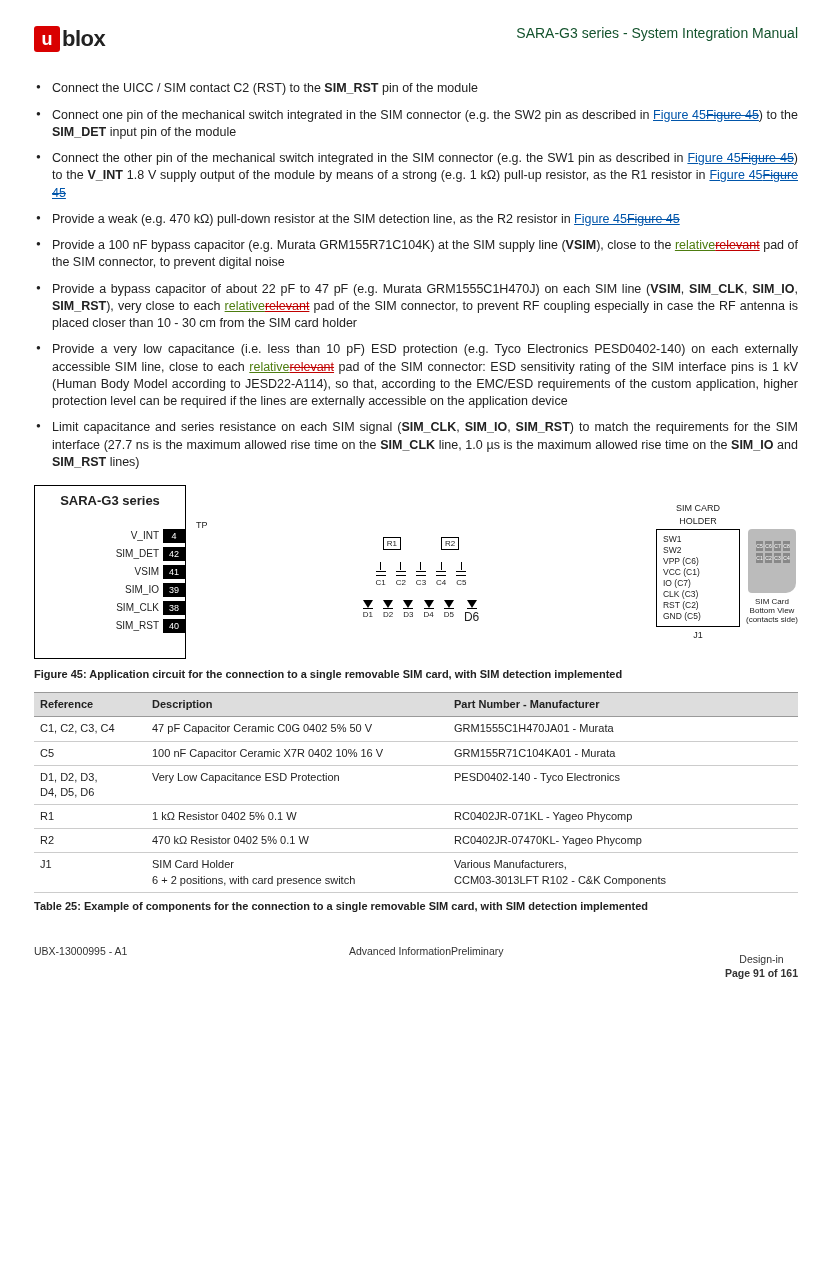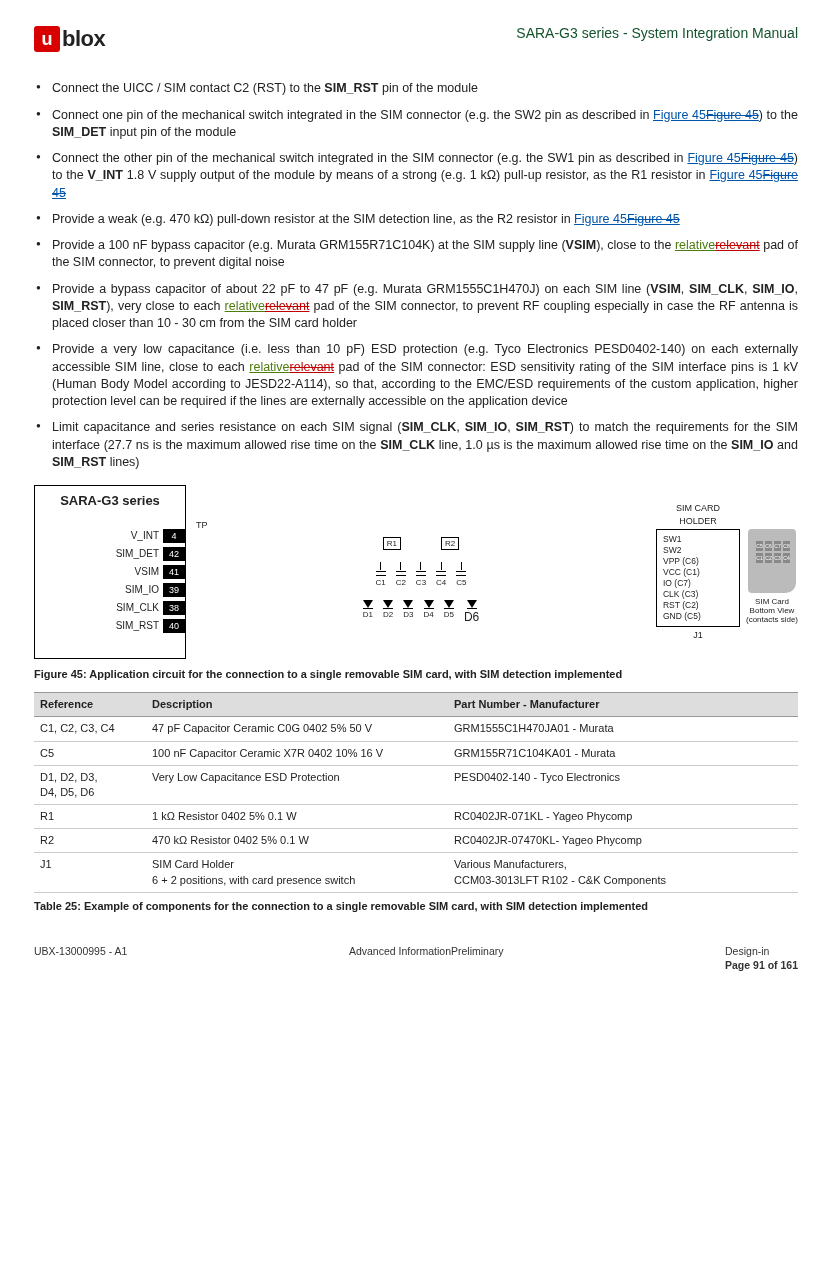--- a/index.html
+++ b/index.html
@@ -47,21 +47,21 @@
 
   table.parts { width:100%; border-collapse:collapse; font-size:11px; margin-bottom:6px; }
   table.parts th { background:#ddd; text-align:left; padding:4px 6px; font-weight:bold; border-top:1px solid #999; border-bottom:1px solid #999; }
   table.parts td { padding:4px 6px; border-bottom:1px solid #ccc; vertical-align:top; }
   table.parts th:nth-child(1), table.parts td:nth-child(1){ width:100px; }
   table.parts th:nth-child(2), table.parts td:nth-child(2){ width:290px; }
 
   .table-caption { font-weight:bold; font-size:11px; margin:4px 0 28px 0; }
 
   .footer { display:flex; justify-content:space-between; font-size:10.5px; color:#333; margin-top:30px; }
-  .footer .right { text-align:left; }
+  .footer .right { text-align:center;margin-top:8px; }
   .footer .right .page { font-weight:bold; }
 </style>
 </head>
 <body>
 
 <div class="header-row">
   <div class="logo">
     <span class="logo-u">u</span>
     <span class="logo-text">blox</span>
   </div>

